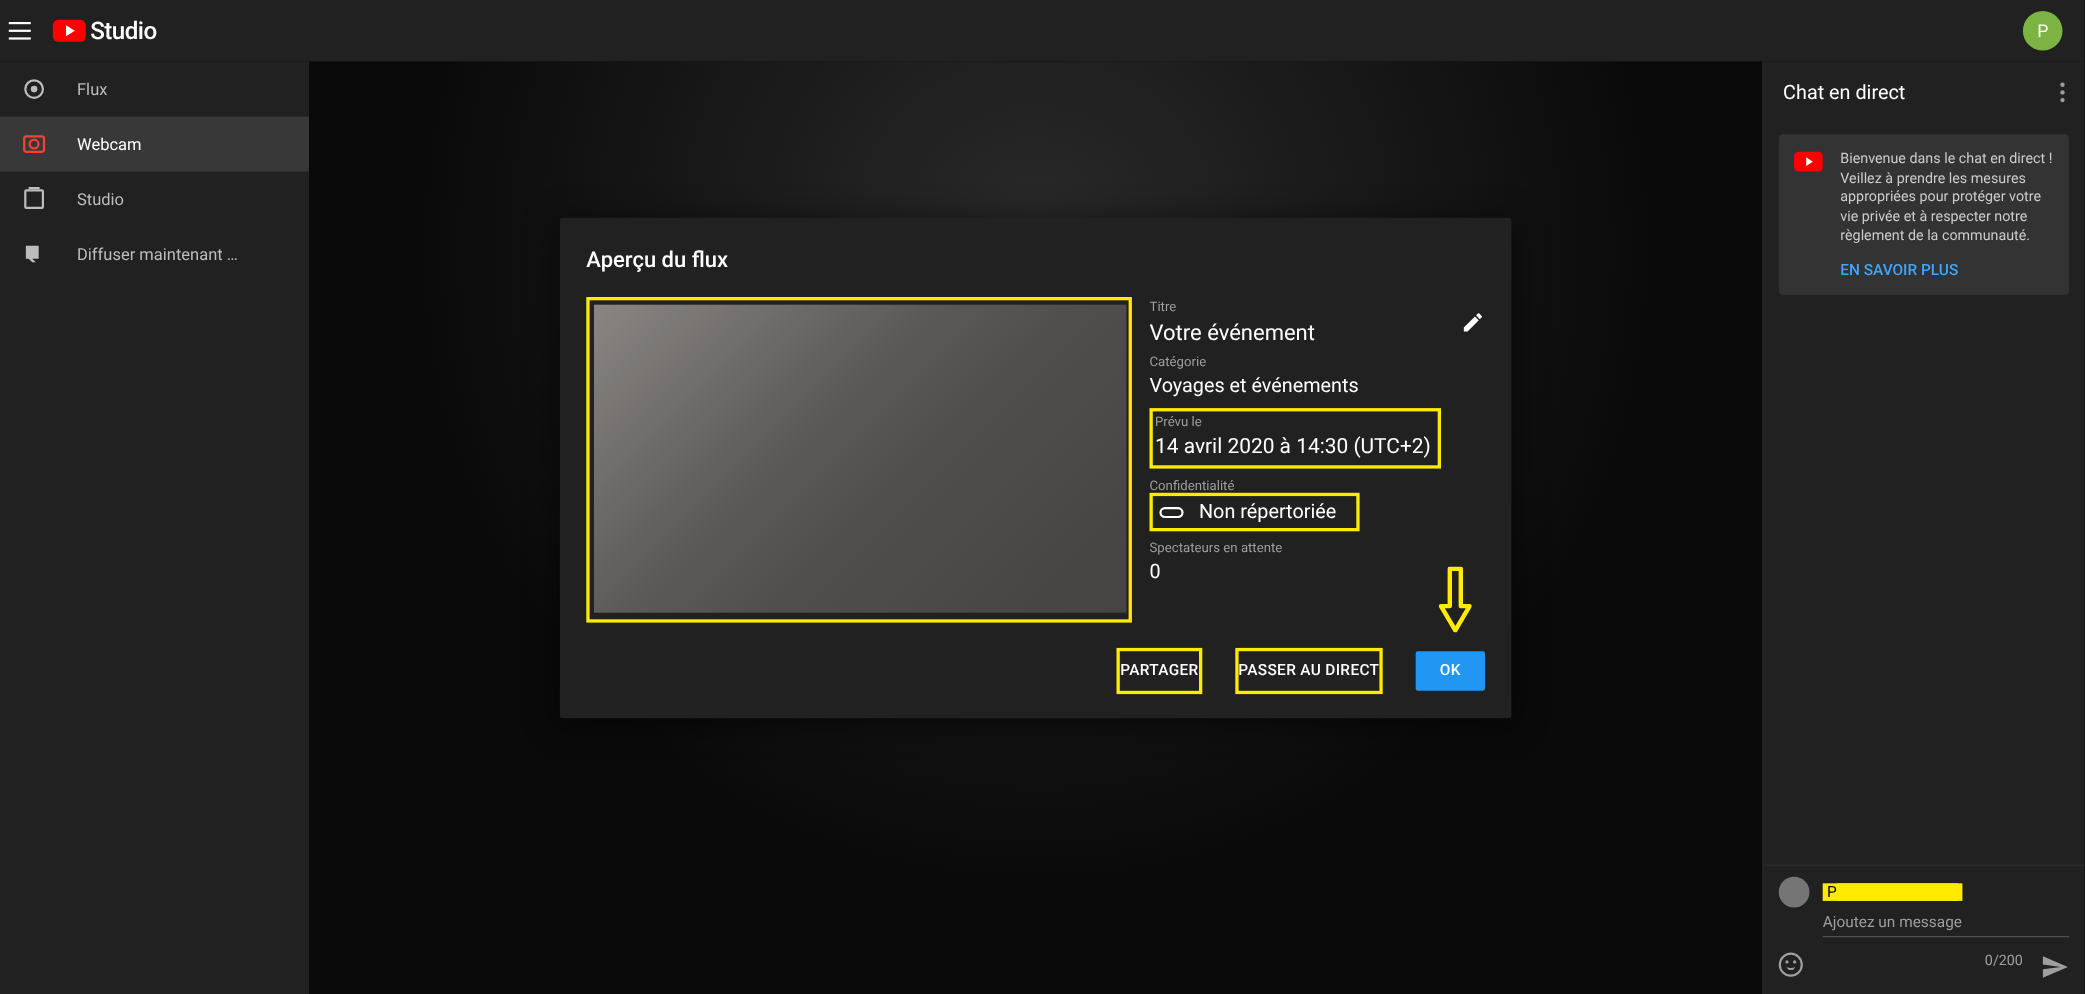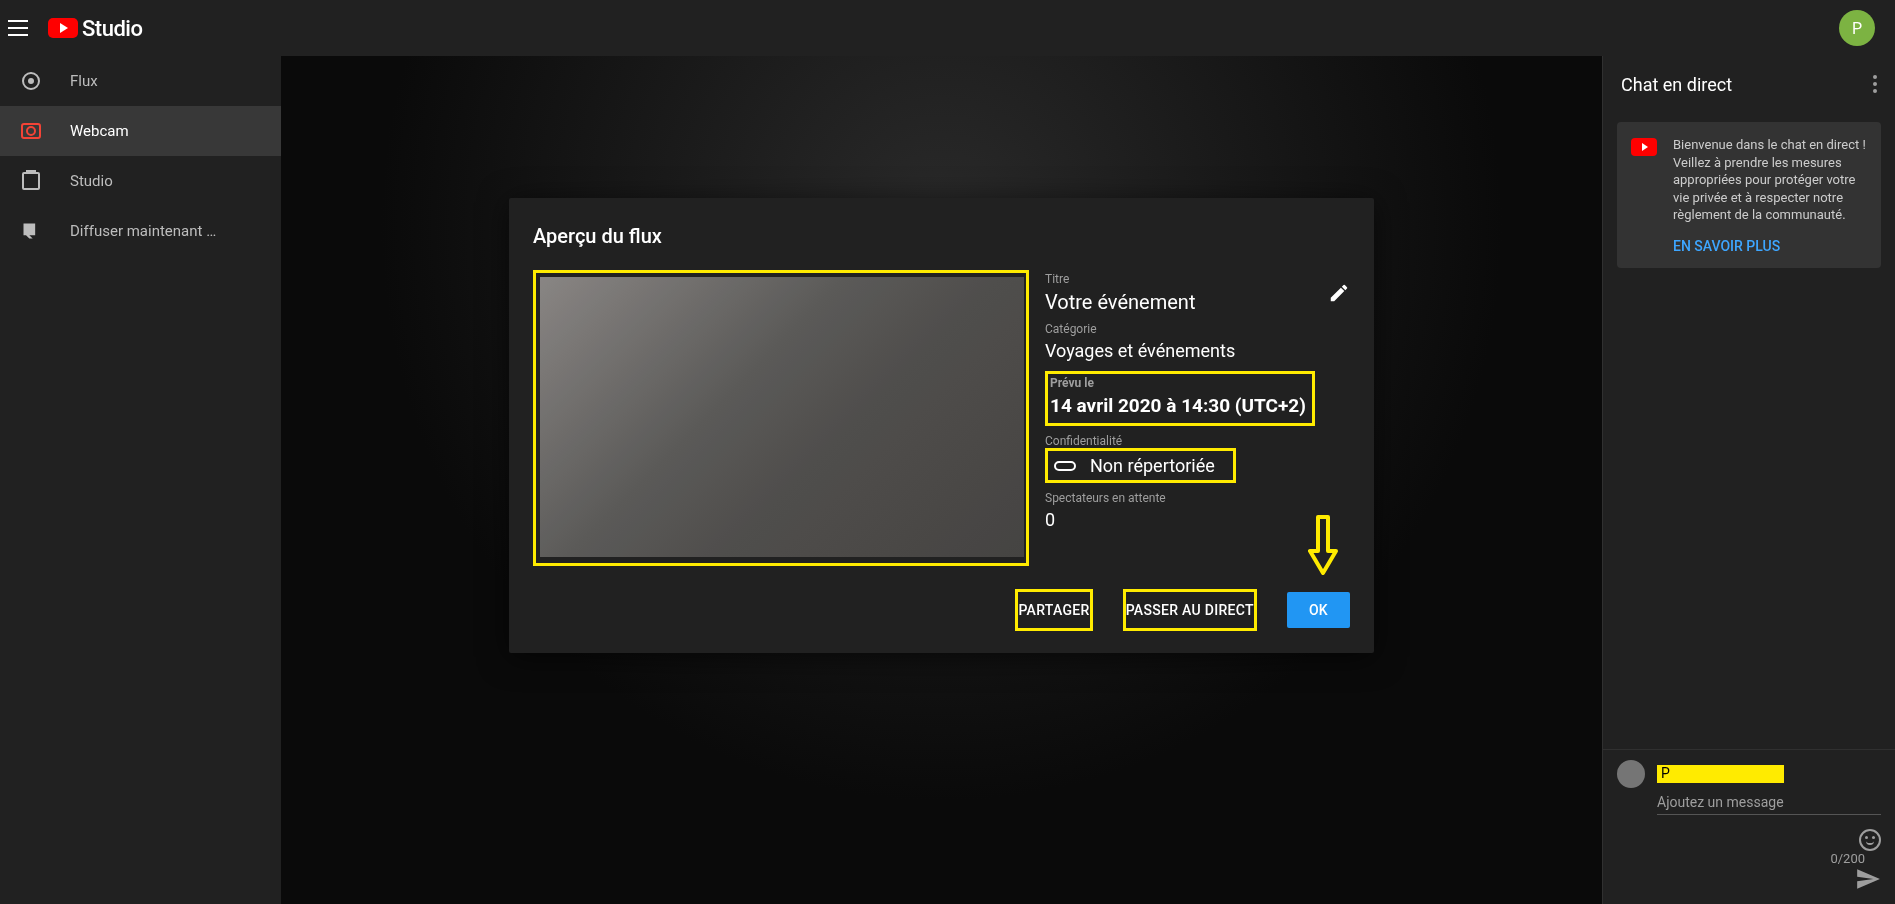--- a/index.html
+++ b/index.html
@@ -38,21 +38,21 @@
   .stage-bg { position:absolute; inset:0; background:radial-gradient(ellipse at 50% 20%, #2a2a2a 0%, #0a0a0a 60%); }
   .panel { position:relative; width:865px; margin-top:140px; background:#212121; border-radius:2px; padding:26px 24px 24px; box-shadow:0 4px 30px rgba(0,0,0,0.6); height:455px; }
   .panel-title { font-size:20px; font-weight:500; color:#fff; margin-bottom:22px; }
   .preview-row { display:flex; gap:12px; }
   .thumb-wrap { border:3px solid #ffeb00; padding:4px; width:496px; height:296px; }
   .thumb { width:484px; height:280px; background:linear-gradient(135deg,#8a8684 0%, #575654 40%, #4a4846 60%, #3f3d3b 100%); filter:contrast(0.9); }
   .meta { flex:1; position:relative; padding-left:4px; }
   .meta-label { font-size:12px; color:#9e9e9e; margin-top:2px; }
   .meta-value { font-size:18px; color:#fff; margin-top:4px; margin-bottom:8px; }
   .meta-value.small { font-size:20px; }
-  .box-hl { border:3px solid #ffeb00; display:inline-block; padding:2px 6px 6px 2px; margin-top:2px; margin-bottom:6px;font-weight:bold; }
+  .box-hl { border:3px solid #ffeb00; display:inline-block; padding:2px 6px 6px 2px; margin-top:2px; margin-bottom:6px; }
   .box-hl .meta-label { margin-top:0; }
   .box-hl .meta-value { margin-bottom:0; font-size:19px; }
   .privacy-row { display:flex; align-items:center; gap:14px; border:3px solid #ffeb00; padding:4px 18px 4px 6px; width:fit-content; }
   .link-icon { width:22px; height:10px; border:2px solid #fff; border-radius:6px; position:relative; }
   .pencil { position:absolute; right:0; top:12px; width:22px; height:22px; cursor:pointer; }
   .pencil svg { width:22px; height:22px; fill:#fff; }
 
   .arrow-down { position:absolute; right:36px; bottom:74px; }
   .arrow-down svg { width:30px; height:60px; }
 
@@ -72,21 +72,21 @@
   .yt-badge::after { content:""; border-left:6px solid #fff; border-top:4px solid transparent; border-bottom:4px solid transparent; margin-left:1px; }
   .welcome-text { font-size:13px; color:#ccc; line-height:1.35; }
   .learn-more { color:#3ea6ff; font-size:14px; font-weight:500; margin-top:14px; margin-left:42px; cursor:pointer; }
   .chat-body { flex:1; }
   .chat-input-area { padding:10px 14px 8px; border-top:1px solid #303030; }
   .user-row { display:flex; gap:12px; align-items:center; }
   .user-av { width:28px; height:28px; border-radius:50%; background:#757575; display:flex; align-items:center; justify-content:center; font-size:13px; color:#fff; }
   .user-name { background:#ffeb00; color:#000; font-size:14px; padding:0 4px; }
   .user-name-hidden { display:inline-block; width:110px; height:16px; background:#ffeb00; vertical-align:middle; }
   .msg-input { margin-left:40px; margin-top:6px; color:#9e9e9e; font-size:14px; border-bottom:1px solid #555; padding-bottom:4px; }
-  .chat-bottom { display:flex; align-items:flex-end; justify-content:space-between; margin-top:14px;flex-direction:column; }
+  .chat-bottom { display:flex; align-items:flex-start; justify-content:space-between; margin-top:14px; }
   .emoji { width:22px; height:22px; border:2px solid #9e9e9e; border-radius:50%; position:relative; cursor:pointer; }
   .emoji::before { content:""; position:absolute; top:5px; left:4px; width:3px; height:3px; background:#9e9e9e; border-radius:50%; box-shadow:7px 0 0 #9e9e9e; }
   .emoji::after { content:""; position:absolute; bottom:4px; left:5px; width:8px; height:4px; border-bottom:2px solid #9e9e9e; border-radius:0 0 6px 6px; }
   .counter { font-size:13px; color:#9e9e9e; margin-left:auto; margin-right:16px; }
   .send { cursor:pointer; }
   .send svg { width:26px; height:26px; fill:#9e9e9e; }
 </style>
 </head>
 <body>
 

